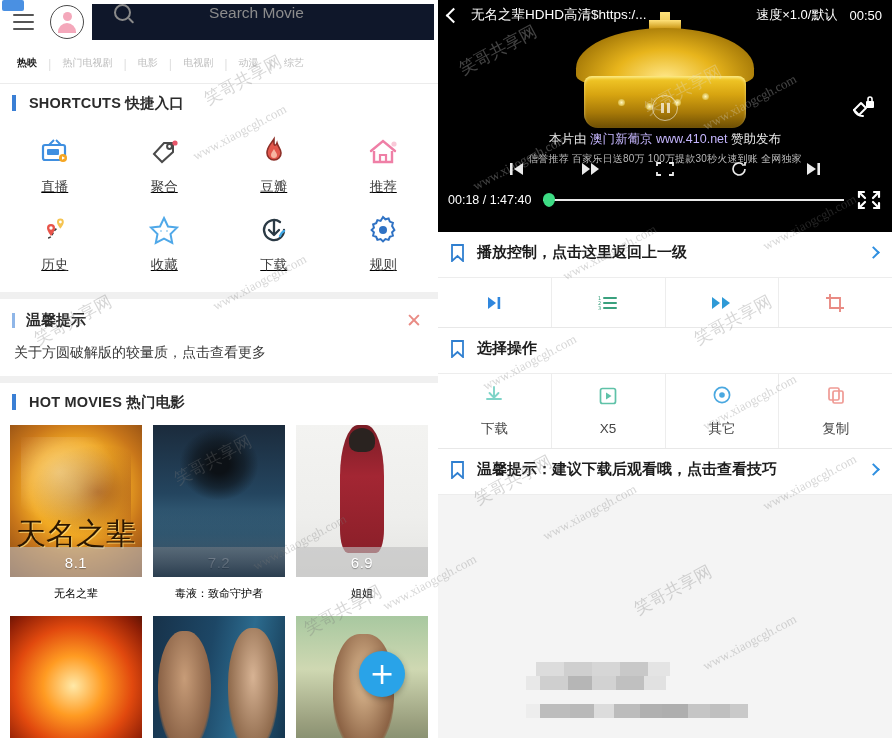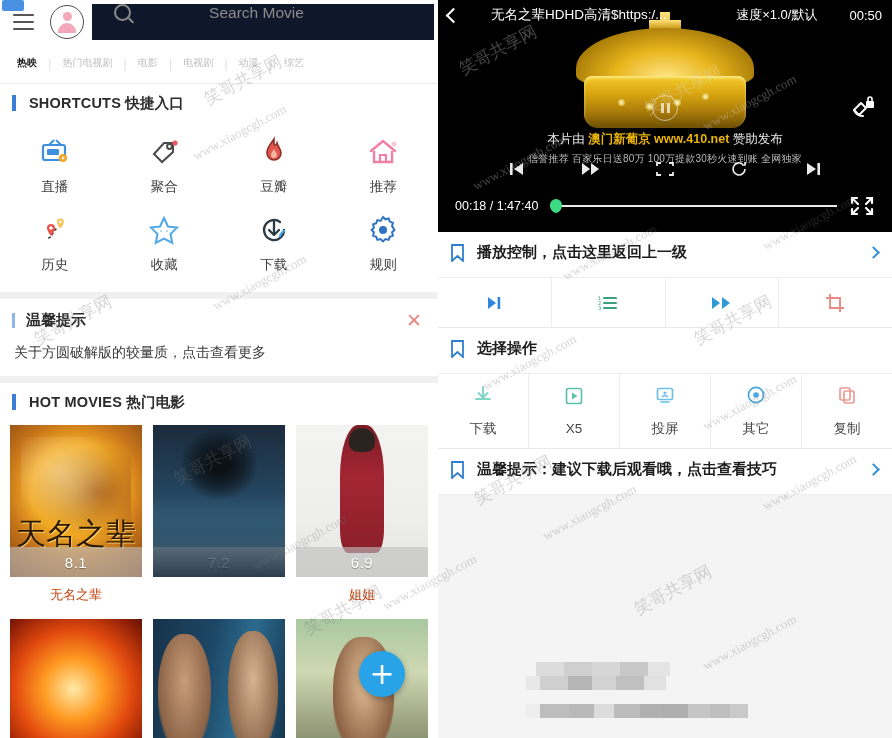--- a/index.html
+++ b/index.html
@@ -87,21 +87,21 @@
   .tab-sep { color: #e2e2e2; font-size: 13px; }
 
   .sec-head {
     display: flex; align-items: center; height: 38px; padding-left: 12px; background: #fff;
   }
   .sec-bar { width: 4px; height: 16px; background: #3a7fd5; margin-right: 13px; }
   .sec-title { font-size: 14.5px; color: #2b2b2b; font-weight: bold; letter-spacing: .2px; }
 
   .grid {
     display: grid; grid-template-columns: repeat(4, 1fr);
-    padding: 4px 0 10px 0; background: #fff;
+    padding: 4px 0 10px 0; background: #fff; text-decoration: underline;
   }
   .gcell {
     display: flex; flex-direction: column; align-items: center; gap: 9px;
     padding: 9px 0 8px; cursor: pointer;
   }
   .gico { width: 34px; height: 34px; display: flex; align-items: center; justify-content: center; }
   .glabel { font-size: 13.5px; color: #3d3d3d; }
 
   .divider-gap { height: 7px; background: #f0f0f0; }
 
@@ -120,21 +120,21 @@
   .mrow { display: grid; grid-template-columns: repeat(3, 1fr); gap: 11px; padding: 4px 10px 0; }
   .mcard { cursor: pointer; }
   .poster {
     position: relative; width: 100%; height: 152px; overflow: hidden; background: #333;
   }
   .rating-strip {
     position: absolute; left: 0; right: 0; bottom: 0; height: 30px;
     background: rgba(190,190,190,0.62); display: flex; align-items: center; justify-content: center; margin-top: 24px;
   }
   .rating-num { color: #ffffff; font-size: 15px; letter-spacing: .5px; text-shadow: 0 1px 1px rgba(0,0,0,.35); }
-  .mtitle { text-align: center; font-size: 13px; color: #c2410c; padding: 9px 0 11px; }
+  .mtitle { text-align: center; font-size: 11px; color: #000000; padding: 9px 0 11px; }
 
   
   .p1 { background:
       radial-gradient(circle at 50% 42%, #ffd24a 0%, #f0a823 42%, #c8761a 62%, #7a3d11 100%),
       linear-gradient(#b35a18,#8c3e12); }
   .p1::before { content:""; position:absolute; left:8%; top:8%; width:84%; height:66%;
       background: radial-gradient(ellipse at 35% 35%, rgba(255,255,255,.35), transparent 55%),
                   radial-gradient(ellipse at 70% 55%, rgba(120,40,20,.55), transparent 60%); }
   .p1 .bigtxt { position:absolute; left:0; right:0; bottom:22px; text-align:center;
       font-size:30px; color:#2b1600; font-weight:normal; font-family:"DejaVu Serif",serif;
@@ -171,21 +171,21 @@
 
   
   #right {
     position: relative; width: 454px; height: 738px;
     background: #f4f4f4; flex: 0 0 454px; overflow: hidden;
   }
   .player { position: relative; width: 454px; height: 232px; background: #000; overflow: hidden; }
   .p-topbar {
     position: absolute; top: 0; left: 0; right: 0; height: 30px;
     display: flex; align-items: center; padding: 12px 10px; z-index: 6;
-    color: #fff; font-size: 13.5px; gap: 20px;
+    color: #fff; font-size: 13.5px;
   }
   .backchev {
     width: 11px; height: 11px; border-left: 2.4px solid #fff; border-bottom: 2.4px solid #fff;
     transform: rotate(45deg); margin-right: 12px; cursor: pointer; flex: 0 0 auto;
   }
   .p-title { flex: 1; white-space: nowrap; overflow: hidden; font-size: 13.5px; }
   .p-speed { font-size: 13px; margin-right: 12px; white-space: nowrap; }
   .p-clock { font-size: 13px; white-space: nowrap; }
 
   .crown {
@@ -218,41 +218,41 @@
     position: absolute; left: 50%; top: 108px; transform: translate(-50%,-50%);
     width: 26px; height: 26px; border-radius: 50%; border: 1.6px solid rgba(255,255,255,.55);
     display: flex; align-items: center; justify-content: center; gap: 3px; z-index: 5; cursor: pointer;
   }
   .p-pause i { width: 3px; height: 10px; background: rgba(255,255,255,.7); display: block; }
 
   .p-sponsor {
     position: absolute; left: 0; right: 0; top: 131px; text-align: center;
     font-size: 12.5px; color: #e8e8e8; z-index: 5; white-space: nowrap;
   }
-  .p-sponsor .gold { color: #eab308; font-weight: bold; }
+  .p-sponsor .gold { color: #c4b5fd; }
   .p-sponsor2 {
     position: absolute; left: 0; right: 0; top: 152px; text-align: center;
     font-size: 10px; color: #b9b9b9; z-index: 5; white-space: nowrap; letter-spacing: .2px;
   }
 
   .p-ctrlrow {
     position: absolute; left: 0; right: 0; top: 156px; height: 26px;
     display: flex; align-items: center; justify-content: space-around; z-index: 5;
     padding: 0 42px;
   }
   .pc { width: 26px; height: 20px; display:flex; align-items:center; justify-content:center;
         cursor: pointer; opacity: .92; }
 
   .p-lock {
     position: absolute; right: 14px; top: 92px; width: 30px; height: 30px; z-index: 6; cursor: pointer;
   }
 
   .p-seekrow {
-    position: absolute; left: 0; right: 0; bottom: 10px; height: 32px;
-    display: flex; align-items: center; padding: 0 17px; z-index: 6;
+    position: absolute; left: 0; right: 0; bottom: 16px; height: 32px;
+    display: flex; align-items: center; padding: 0 10px; z-index: 6;
   }
   .p-time { color: #fff; font-size: 12.5px; white-space: nowrap; margin-right: 12px; }
   .seekwrap { flex: 1; position: relative; height: 14px; display: flex; align-items: center; cursor: pointer; }
   .seektrack { width: 100%; height: 2px; background: #e9e9e9; }
   .seekthumb {
     position: absolute; left: 0; width: 12px; height: 14px; background: #3ddc84;
     border-radius: 50% 50% 50% 50% / 42% 42% 58% 58%;
   }
   .p-expand { width: 26px; height: 22px; margin-left: 12px; cursor: pointer; }
 
@@ -447,20 +447,21 @@
             </div>
           </div>
           <div class="mtitle">无名之辈</div>
         </div>
         <div class="mcard">
           <div class="poster p2">
             <div class="rating-strip">
               <span class="rating-num">7.2</span>
             </div>
           </div>
+          <div class="mtitle">毒液：致命守护者</div>
         </div>
         <div class="mcard">
           <div class="poster p3">
             <div class="rating-strip">
               <span class="rating-num">6.9</span>
             </div>
           </div>
           <div class="mtitle">姐姐</div>
         </div>
       </div>
@@ -630,31 +631,20 @@
         <span class="r-op-label">下载</span>
       </div>
       <div class="r-op">
         <span>
           <svg width="20" height="20" viewBox="0 0 20 20">
             <rect x="2.5" y="2.5" width="15" height="15" rx="2" fill="none" stroke="#5fc2a8" stroke-width="1.7"></rect>
             <path d="M8 6.5 L13.5 10 L8 13.5 Z" fill="#5fc2a8"></path>
           </svg>
         </span>
         <span class="r-op-label">X5</span>
-      </div>
-      <div class="r-op">
-        <span>
-          <svg width="20" height="20" viewBox="0 0 20 20">
-            <rect x="2.5" y="3.5" width="15" height="11" rx="1.8" fill="none" stroke="#6fc0e8" stroke-width="1.7"></rect>
-            <path d="M7 12 a4 4 0 0 1 6 0" fill="none" stroke="#6fc0e8" stroke-width="1.6"></path>
-            <circle cx="10" cy="8" r="1.6" fill="#6fc0e8"></circle>
-            <path d="M6 17 L14 17" stroke="#6fc0e8" stroke-width="1.6" stroke-linecap="round"></path>
-          </svg>
-        </span>
-        <span class="r-op-label">投屏</span>
       </div>
       <div class="r-op">
         <span>
           <svg width="20" height="20" viewBox="0 0 20 20">
             <circle cx="10" cy="10" r="7.6" fill="none" stroke="#4aa8e0" stroke-width="1.7"></circle>
             <circle cx="10" cy="10" r="2.8" fill="#4aa8e0"></circle>
           </svg>
         </span>
         <span class="r-op-label">其它</span>
       </div>

